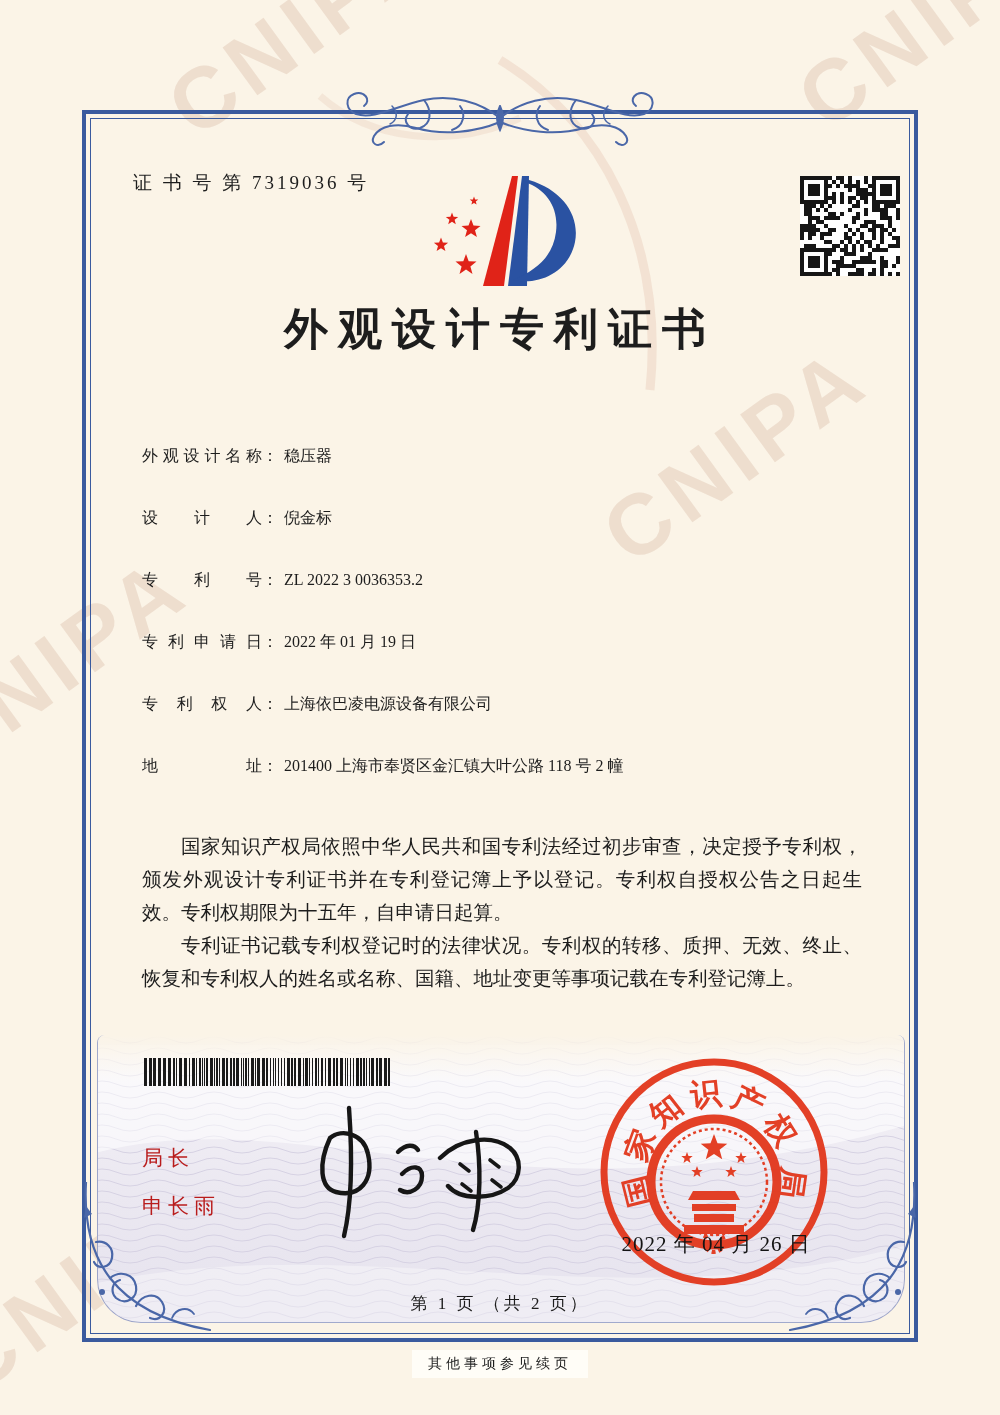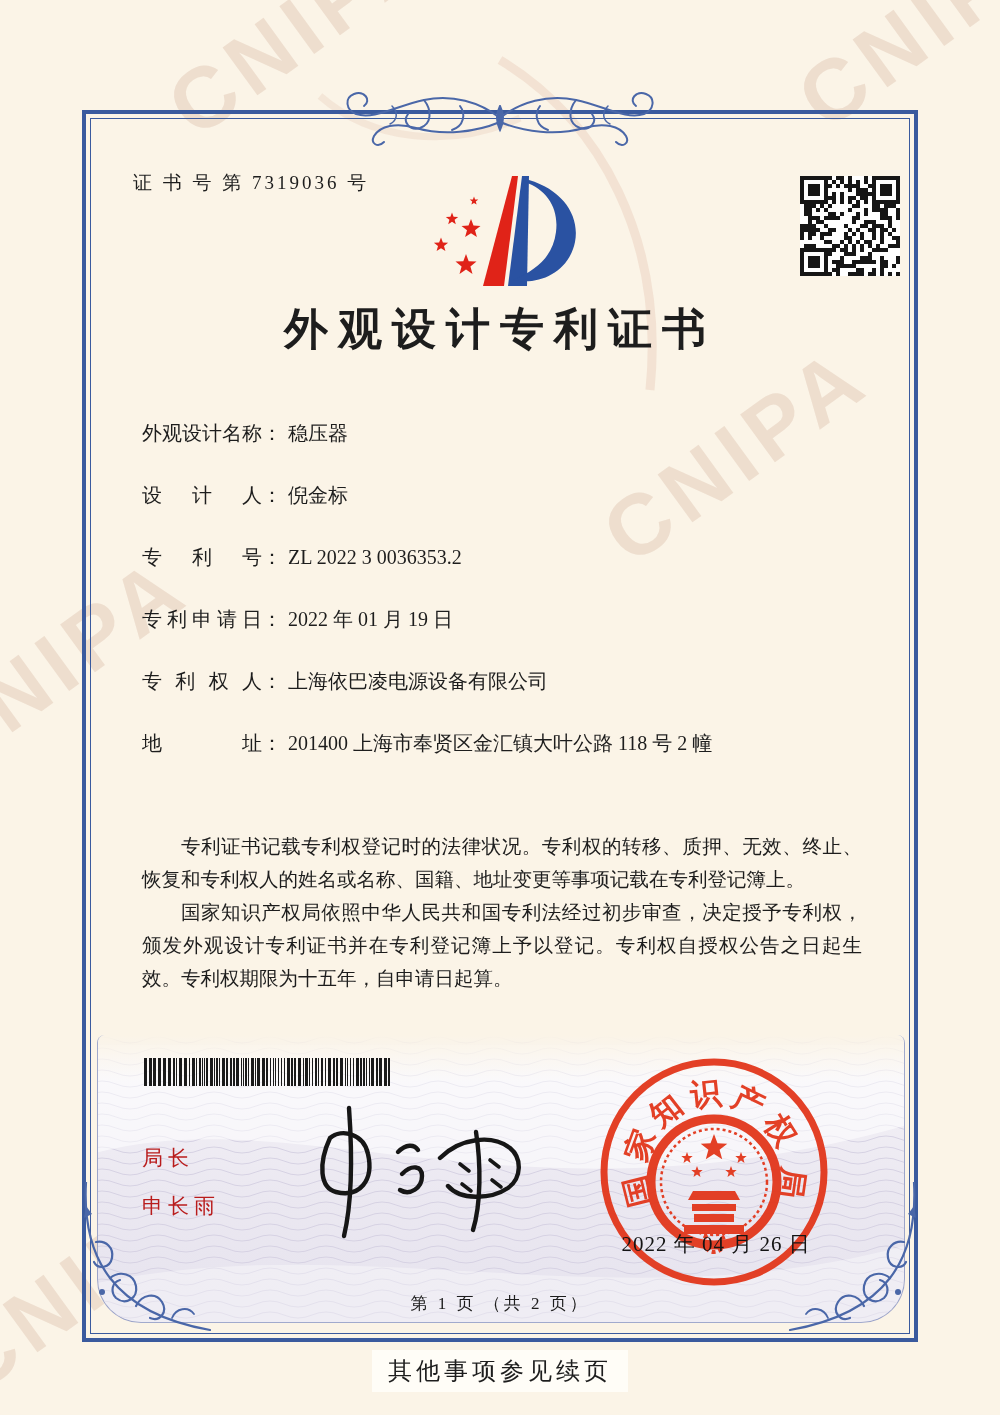--- a/index.html
+++ b/index.html
@@ -26,42 +26,42 @@
          border:4px solid #3a5a9e;box-sizing:border-box;z-index:2;pointer-events:none;}
   .frame:after{content:"";position:absolute;inset:4px;border:1.5px solid #3a5a9e;}
   .ornament{position:absolute;z-index:3;pointer-events:none;}
   
   .cert-no{position:absolute;left:133px;top:170px;font-size:19px;letter-spacing:3px;z-index:4;text-align:center;}
   .qr{position:absolute;left:800px;top:176px;z-index:4;}
   .logo{position:absolute;left:415px;top:168px;z-index:4;}
   .title{position:absolute;left:0;top:300px;width:100%;text-align:center;
          font-size:44px;font-weight:bold;letter-spacing:10px;z-index:4;}
   
-  .frow{position:absolute;left:142px;font-size:20px;z-index:4;white-space:nowrap;}
+  .frow{position:absolute;left:142px;font-size:16px;z-index:4;white-space:nowrap;margin-top:26px;}
   .flabel{display:inline-block;width:120px;text-align:justify;text-align-last:justify;vertical-align:bottom;}
   .fcolon{display:inline-block;margin-right:6px;}
   .grant2{margin-left:78px;}
   
   .body-text{position:absolute;left:142px;top:830px;width:720px;z-index:4;
              font-size:19.5px;line-height:33px;text-align:justify;}
   .body-text p{margin:0;text-indent:2em;}
   
   .barcode{position:absolute;left:142px;top:1058px;z-index:4;}
   .signer{position:absolute;left:142px;top:1136px;z-index:4;
           font-family:Liberation Mono, monospace;
           font-size:21px;letter-spacing:5px;line-height:48px;color:#b91c1c;}
   .signature{position:absolute;left:292px;top:1102px;z-index:4;}
   .seal{position:absolute;left:594px;top:1052px;z-index:5;opacity:.93;}
   .seal-date{position:absolute;left:616px;top:1230px;width:200px;text-align:center;
              font-size:21px;letter-spacing:1px;color:#141414;z-index:6;}
   .page-no{position:absolute;left:0;top:1292px;width:100%;text-align:center;
            font-size:17px;letter-spacing:3px;z-index:4;}
   .note{position:absolute;left:0;top:1350px;width:100%;text-align:center;z-index:4;}
   .note span{display:inline-block;background:rgba(255,254,249,.85);
-             padding:5px 16px;font-size:24px;letter-spacing:4px;}
+             padding:5px 16px;font-size:14px;letter-spacing:4px;}
 </style>
 </head>
 <body>
 
 <div class="page">
 
   <div class="wm" style="left:150px;top:-22px;">CNIPA</div>
   <div class="wm" style="left:780px;top:-30px;">CNIPA</div>
   <div class="wm" style="left:585px;top:405px;">CNIPA</div>
   <div class="wm" style="left:-95px;top:615px;">CNIPA</div>
@@ -156,22 +156,22 @@
     <span class="flabel">专利申请日</span><span class="fcolon">：</span><span>2022 年 01 月 19 日</span>
   </div>
   <div class="frow" style="top:668px;">
     <span class="flabel">专利权人</span><span class="fcolon">：</span><span>上海依巴凌电源设备有限公司</span>
   </div>
   <div class="frow" style="top:730px;">
     <span class="flabel">地址</span><span class="fcolon">：</span><span>201400 上海市奉贤区金汇镇大叶公路 118 号 2 幢</span>
   </div>
 
   <div class="body-text">
+    <p>国家知识产权局依照中华人民共和国专利法经过初步审查，决定授予专利权，颁发外观设计专利证书并在专利登记簿上予以登记。专利权自授权公告之日起生效。专利权期限为十五年，自申请日起算。</p>
     <p>专利证书记载专利权登记时的法律状况。专利权的转移、质押、无效、终止、恢复和专利权人的姓名或名称、国籍、地址变更等事项记载在专利登记簿上。</p>
-    <p>国家知识产权局依照中华人民共和国专利法经过初步审查，决定授予专利权，颁发外观设计专利证书并在专利登记簿上予以登记。专利权自授权公告之日起生效。专利权期限为十五年，自申请日起算。</p>
   </div>
 
   <svg class="barcode" width="258" height="28" viewBox="0 0 258 28">
     <g fill="#1a1a1a">
         <path d="M2 0h3v28h-3zM7 0h3v28h-3zM11 0h3v28h-3zM16 0h3v28h-3zM21 0h3v28h-3zM26 0h3v28h-3zM31 0h2v28h-2zM34 0h1v28h-1zM37 0h3v28h-3zM42 0h3v28h-3zM47 0h1v28h-1zM50 0h3v28h-3zM54 0h1v28h-1zM57 0h2v28h-2zM60 0h1v28h-1zM62 0h1v28h-1zM64 0h2v28h-2zM68 0h3v28h-3zM72 0h1v28h-1zM74 0h2v28h-2zM77 0h1v28h-1zM80 0h3v28h-3zM84 0h2v28h-2zM88 0h2v28h-2zM91 0h2v28h-2zM94 0h3v28h-3zM99 0h1v28h-1zM101 0h1v28h-1zM103 0h2v28h-2zM106 0h1v28h-1zM109 0h3v28h-3zM113 0h1v28h-1zM115 0h3v28h-3zM120 0h3v28h-3zM124 0h2v28h-2zM128 0h1v28h-1zM131 0h1v28h-1zM133 0h1v28h-1zM136 0h1v28h-1zM139 0h1v28h-1zM142 0h1v28h-1zM145 0h3v28h-3zM149 0h2v28h-2zM152 0h2v28h-2zM156 0h3v28h-3zM161 0h1v28h-1zM163 0h3v28h-3zM167 0h1v28h-1zM170 0h1v28h-1zM173 0h2v28h-2zM176 0h1v28h-1zM179 0h2v28h-2zM183 0h1v28h-1zM186 0h3v28h-3zM191 0h2v28h-2zM194 0h2v28h-2zM198 0h3v28h-3zM203 0h1v28h-1zM205 0h1v28h-1zM208 0h1v28h-1zM211 0h1v28h-1zM214 0h3v28h-3zM218 0h2v28h-2zM221 0h2v28h-2zM224 0h1v28h-1zM227 0h1v28h-1zM229 0h3v28h-3zM234 0h2v28h-2zM237 0h3v28h-3zM242 0h3v28h-3zM246 0h2v28h-2z"></path>
       </g>
   </svg>
 
   <div class="signer">
     <div>局长</div>

